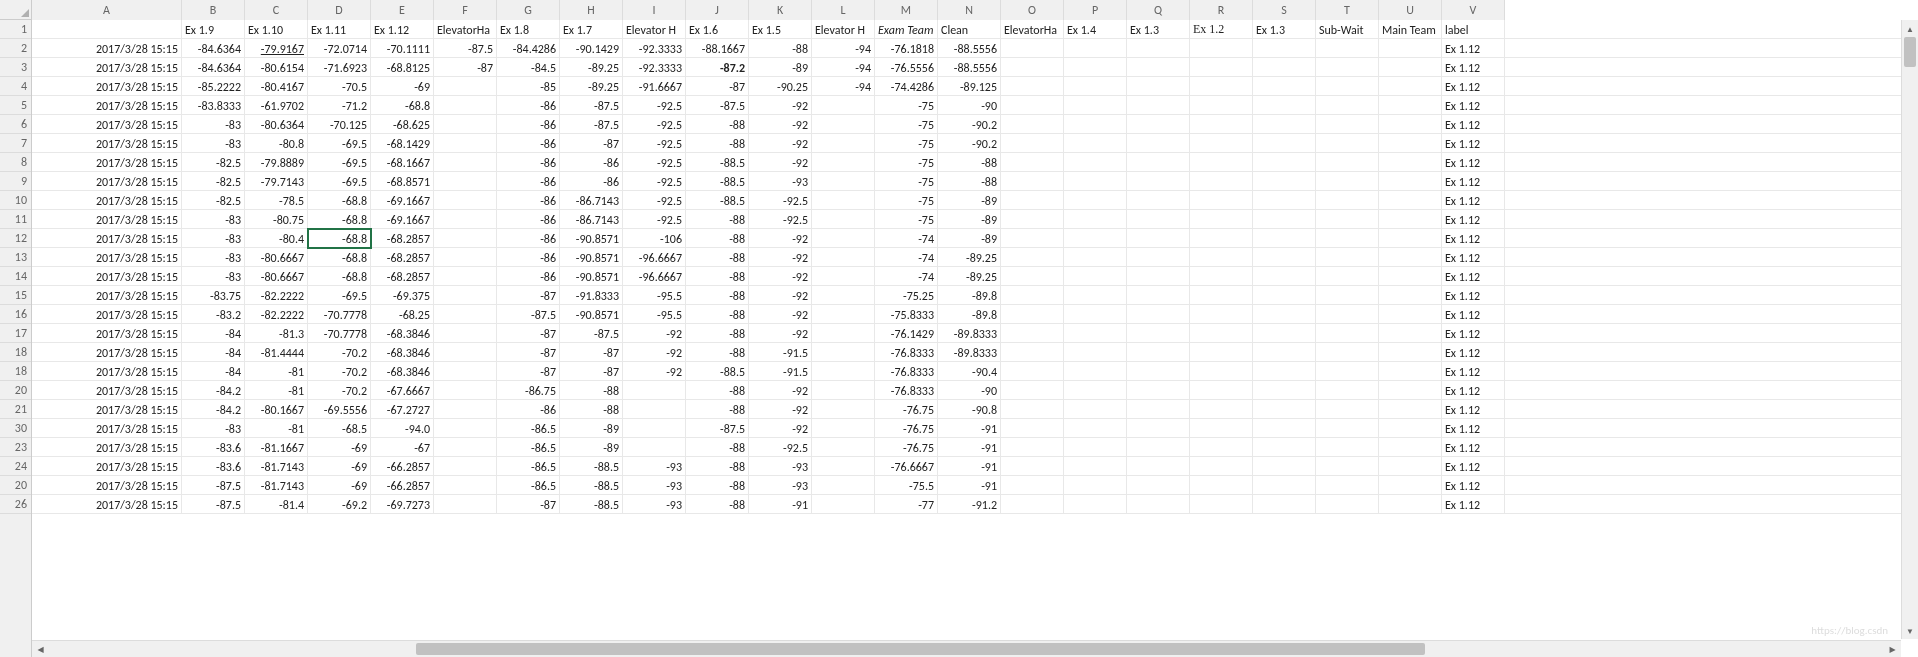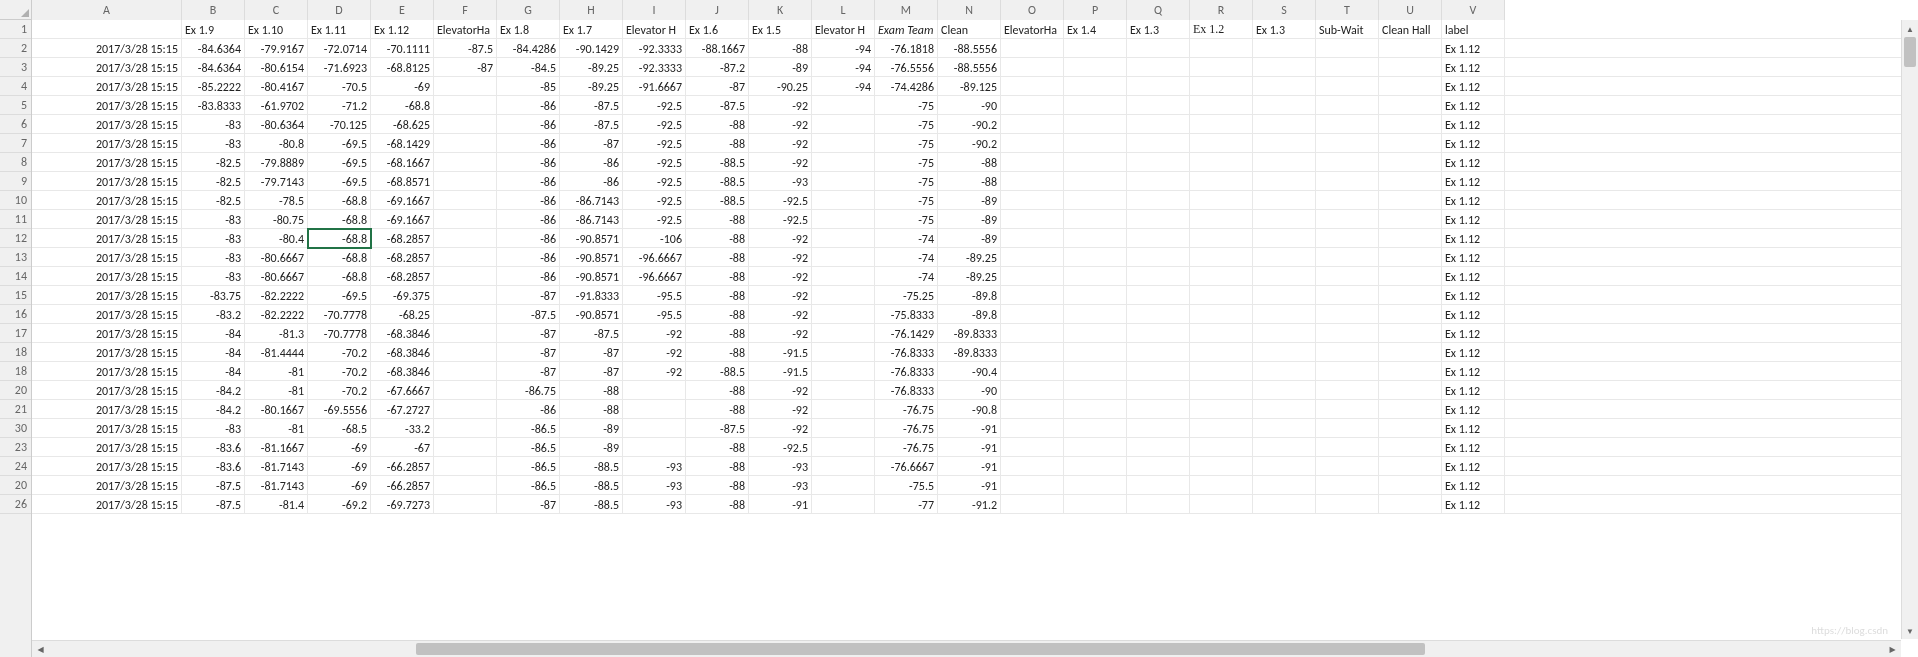--- a/index.html
+++ b/index.html
@@ -105,27 +105,27 @@
           <div class="cell txt" style="width: 63px;">Ex 1.5</div>
           <div class="cell txt" style="width: 63px;">Elevator H</div>
           <div class="cell txt" style="width: 63px; font-style: italic;">Exam Team</div>
           <div class="cell txt" style="width: 63px;">Clean</div>
           <div class="cell txt" style="width: 63px;">ElevatorHa</div>
           <div class="cell txt" style="width: 63px;">Ex 1.4</div>
           <div class="cell txt" style="width: 63px;">Ex 1.3</div>
           <div class="cell txt" style="width: 63px; font-family: Liberation Serif, serif;">Ex 1.2</div>
           <div class="cell txt" style="width: 63px;">Ex 1.3</div>
           <div class="cell txt" style="width: 63px;">Sub-Wait</div>
-          <div class="cell txt" style="width: 63px;">Clean Hall</div>
+          <div class="cell txt" style="width: 63px;">Main Team</div>
           <div class="cell txt" style="width: 63px;">label</div>
         </div>
         <div class="data-row">
           <div class="cell num" style="width: 150px;">2017/3/28 15:15</div>
           <div class="cell num" style="width: 63px;">-84.6364</div>
-          <div class="cell num" style="width: 63px;">-79.9167</div>
+          <div class="cell num" style="width: 63px; text-decoration: underline;">-79.9167</div>
           <div class="cell num" style="width: 63px;">-72.0714</div>
           <div class="cell num" style="width: 63px;">-70.1111</div>
           <div class="cell num" style="width: 63px;">-87.5</div>
           <div class="cell num" style="width: 63px;">-84.4286</div>
           <div class="cell num" style="width: 63px;">-90.1429</div>
           <div class="cell num" style="width: 63px;">-92.3333</div>
           <div class="cell num" style="width: 63px;">-88.1667</div>
           <div class="cell num" style="width: 63px;">-88</div>
           <div class="cell num" style="width: 63px;">-94</div>
           <div class="cell num" style="width: 63px;">-76.1818</div>
@@ -142,21 +142,21 @@
         <div class="data-row">
           <div class="cell num" style="width: 150px;">2017/3/28 15:15</div>
           <div class="cell num" style="width: 63px;">-84.6364</div>
           <div class="cell num" style="width: 63px;">-80.6154</div>
           <div class="cell num" style="width: 63px;">-71.6923</div>
           <div class="cell num" style="width: 63px;">-68.8125</div>
           <div class="cell num" style="width: 63px;">-87</div>
           <div class="cell num" style="width: 63px;">-84.5</div>
           <div class="cell num" style="width: 63px;">-89.25</div>
           <div class="cell num" style="width: 63px;">-92.3333</div>
-          <div class="cell num" style="width: 63px;">-87.2</div>
+          <div class="cell num" style="width: 63px; font-weight: bold;">-87.2</div>
           <div class="cell num" style="width: 63px;">-89</div>
           <div class="cell num" style="width: 63px;">-94</div>
           <div class="cell num" style="width: 63px;">-76.5556</div>
           <div class="cell num" style="width: 63px;">-88.5556</div>
           <div class="cell txt" style="width: 63px;"></div>
           <div class="cell txt" style="width: 63px;"></div>
           <div class="cell txt" style="width: 63px;"></div>
           <div class="cell txt" style="width: 63px;"></div>
           <div class="cell txt" style="width: 63px;"></div>
           <div class="cell txt" style="width: 63px;"></div>
@@ -593,21 +593,21 @@
           <div class="cell txt" style="width: 63px;"></div>
           <div class="cell txt" style="width: 63px;"></div>
           <div class="cell txt" style="width: 63px;"></div>
           <div class="cell txt" style="width: 63px;">Ex 1.12</div>
         </div>
         <div class="data-row">
           <div class="cell num" style="width: 150px;">2017/3/28 15:15</div>
           <div class="cell num" style="width: 63px;">-83</div>
           <div class="cell num" style="width: 63px;">-81</div>
           <div class="cell num" style="width: 63px;">-68.5</div>
-          <div class="cell num" style="width: 63px;">-33.2</div>
+          <div class="cell num" style="width: 63px;">-94.0</div>
           <div class="cell txt" style="width: 63px;"></div>
           <div class="cell num" style="width: 63px;">-86.5</div>
           <div class="cell num" style="width: 63px;">-89</div>
           <div class="cell txt" style="width: 63px;"></div>
           <div class="cell num" style="width: 63px;">-87.5</div>
           <div class="cell num" style="width: 63px;">-92</div>
           <div class="cell txt" style="width: 63px;"></div>
           <div class="cell num" style="width: 63px;">-76.75</div>
           <div class="cell num" style="width: 63px;">-91</div>
           <div class="cell txt" style="width: 63px;"></div>

